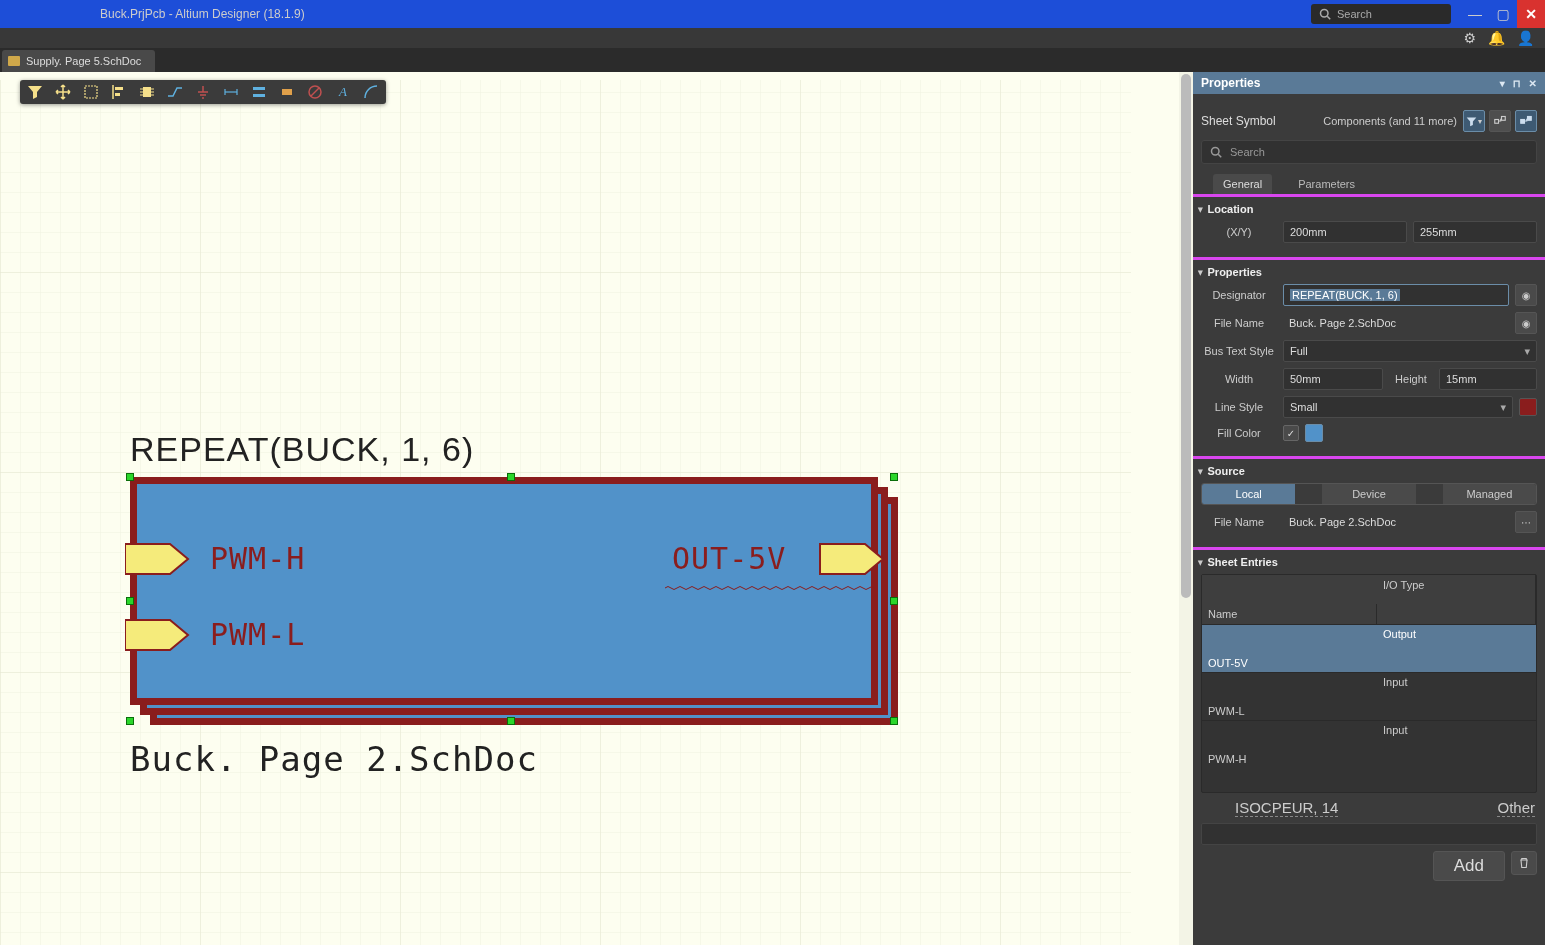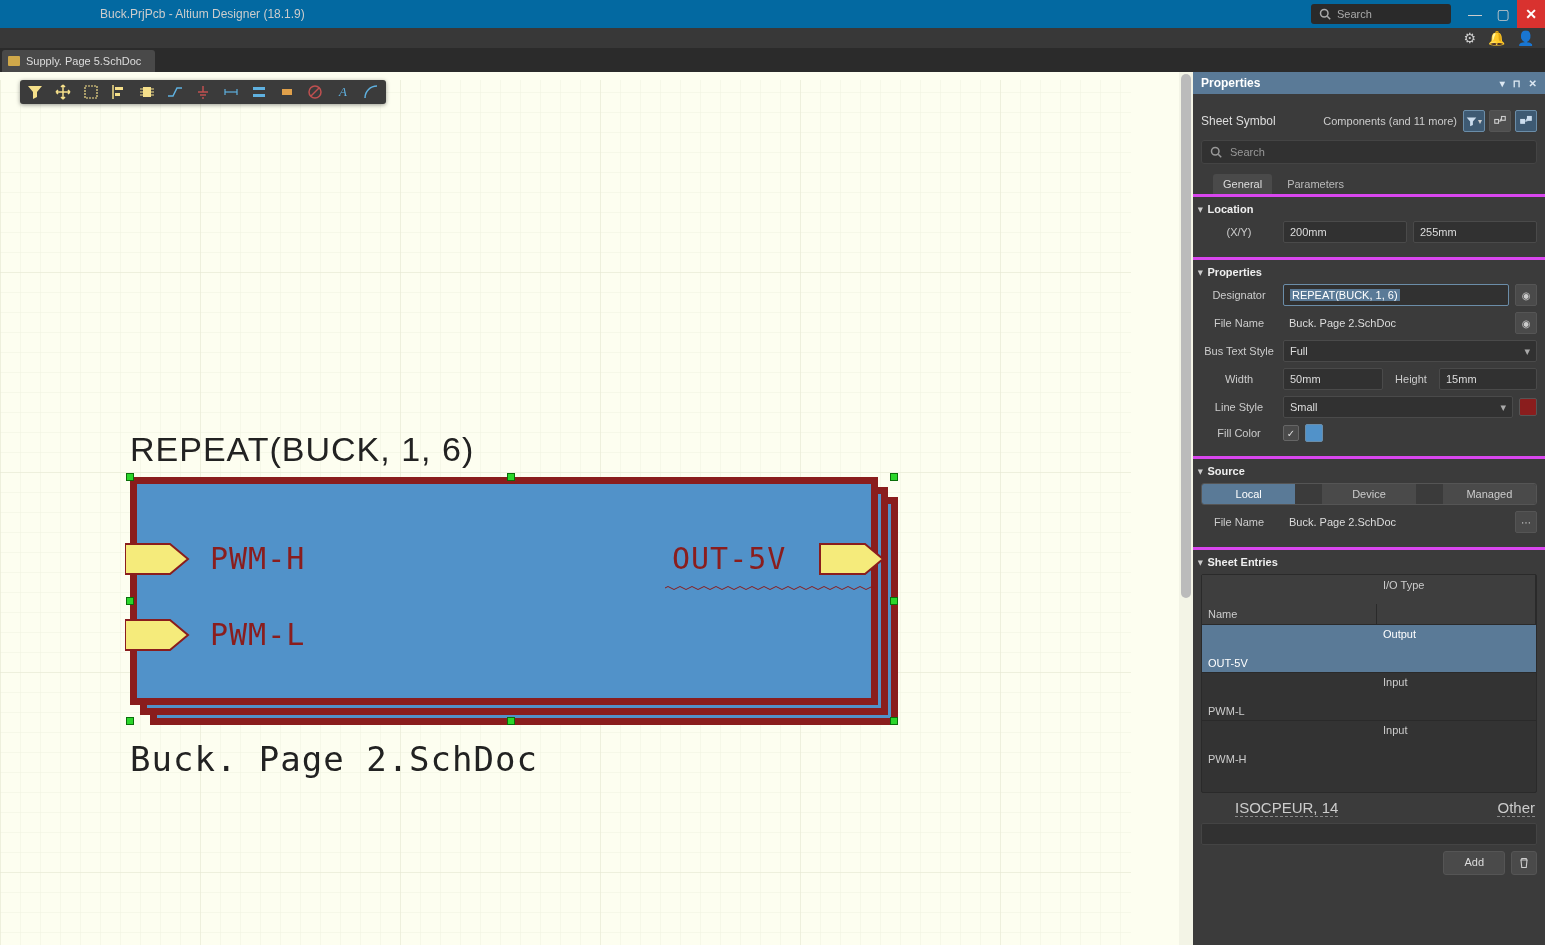--- a/index.html
+++ b/index.html
@@ -1,17 +1,17 @@
 <!DOCTYPE html>
 <html><head>
 <meta charset="utf-8">
 <style>
 * { box-sizing: border-box; margin: 0; padding: 0; font-family: "Segoe UI", Arial, sans-serif; }
 html, body { width: 1545px; height: 945px; overflow: hidden; background: #383838; color: #ccc; }
-.titlebar { height: 28px; background: #0369a1; display: flex; align-items: center; padding-left: 100px; font-size: 12px; color: #ccc; }
+.titlebar { height: 28px; background: #1d4ed8; display: flex; align-items: center; padding-left: 100px; font-size: 12px; color: #ccc; }
 .titlebar .title { flex: 1; }
 .titlebar .search { background: #2a2a2a; border-radius: 3px; height: 20px; width: 140px; display: flex; align-items: center; padding: 0 8px; margin-right: 10px; font-size: 11px; color: #aaa; gap: 6px; }
 .titlebar .winbtns { display: flex; }
 .titlebar .winbtns div { width: 28px; height: 28px; display: flex; align-items: center; justify-content: center; color: #ccc; font-size: 14px; }
 .titlebar .winbtns .close { background: #d9322f; color: #fff; font-weight: bold; }
 .menubar { height: 20px; background: #383838; display: flex; justify-content: flex-end; align-items: center; padding-right: 10px; gap: 12px; color: #ccc; font-size: 14px; }
 .tabbar { height: 24px; background: #2b2b2b; display: flex; align-items: flex-end; }
 .tabbar .tab { background: #494949; color: #ddd; font-size: 11px; height: 22px; display: flex; align-items: center; padding: 0 14px 0 6px; border-top-left-radius: 3px; border-top-right-radius: 3px; margin-left: 2px; gap: 6px; }
 .tabbar .tab .icon { width: 12px; height: 10px; background: #cfa84a; border-radius: 1px; display: inline-block; }
 .work { display: flex; height: calc(945px - 28px - 20px - 24px); }
@@ -40,21 +40,21 @@
 .panel .paneltitle { background: #5a7a97; color: #fff; height: 22px; display: flex; align-items: center; padding: 0 8px; font-weight: bold; font-size: 12px; justify-content: space-between; }
 .panel .paneltitle .titleicons { display: flex; gap: 8px; font-size: 10px; color: #dde8f2; }
 .panel .row1 { display: flex; align-items: center; padding: 16px 8px 4px 8px; gap: 6px; }
 .panel .row1 .objlabel { flex: 0 0 auto; color: #ddd; }
 .panel .row1 .compmore { flex: 1; text-align: right; color: #ccc; font-size: 11px; }
 .panel .filterbtns { display: flex; gap: 4px; }
 .panel .filterbtns .btn { width: 22px; height: 22px; background: #4e4e4e; border: 1px solid #555; border-radius: 2px; display: flex; align-items: center; justify-content: center; font-size: 11px; }
 .panel .filterbtns .btn.active { background: #3e5a73; border-color: #6b8da8; }
 .panel .psearch { margin: 4px 8px; background: #313131; border: 1px solid #444; border-radius: 3px; height: 24px; display: flex; align-items: center; padding: 0 8px; gap: 8px; color: #999; font-size: 11px; }
 .psearch svg { width: 12px; height: 12px; }
-.tabs { display: flex; margin: 6px 8px 0 20px; gap: 5px; font-size: 11px; }
+.tabs { display: flex; margin: 6px 8px 0 20px; gap: 16px; font-size: 11px; }
 .tabs .ptab { padding: 4px 10px; background: #4a4a4a; border-radius: 3px 3px 0 0; color: #ddd; cursor: default; }
 .tabs .ptab.inactive { background: transparent; color: #bbb; }
 .section { border-top: 3px solid #d946ef; padding: 6px 8px 8px 8px; }
 .section .shdr { font-weight: bold; color: #eee; font-size: 11px; margin-bottom: 6px; }
 .section .shdr::before { content: "▸ "; font-size: 9px; display: inline-block; transform: rotate(90deg) translateY(2px); margin-right: 2px; color: #ccc; }
 .frow { display: flex; align-items: center; margin-bottom: 6px; gap: 6px; }
 .frow .flabel { width: 76px; text-align: center; color: #ccc; font-size: 11px; flex-shrink: 0; }
 .frow .finput { flex: 1; background: #313131; border: 1px solid #4a4a4a; border-radius: 2px; height: 22px; color: #ddd; padding: 0 6px; font-size: 11px; display: flex; align-items: center; }
 .frow .finput.selected { border-color: #6b8da8; }
 .frow .finputsel { background: #5a7a97; color: #fff; padding: 0 2px; }
@@ -69,21 +69,21 @@
 .etable .ehdr { display: flex; background: #3e3e3e; font-size: 11px; }
 .etable .ehdr div { padding: 4px 6px; border-right: 1px solid #2a2a2a; }
 .etable .erow { display: flex; font-size: 11px; border-top: 1px solid #2a2a2a; }
 .etable .erow div { padding: 3px 6px; }
 .etable .erow.sel { background: #5a7a97; color: #fff; }
 .etable .col1 { width: 175px; margin-top: 29px; }
 .etable .col2 { flex: 1; }
 .footerline { display: flex; justify-content: space-between; font-size: 15px; color: #ccc; padding: 6px 2px; margin-left: 32px; }
 .footerline .dashed { border-bottom: 1px dashed #888; }
 .btnrow { display: flex; justify-content: flex-end; gap: 6px; margin-top: 6px; }
-.btnrow .pbtn { background: #4a4a4a; border: 1px solid #555; border-radius: 3px; padding: 4px 20px; font-size: 11px; color: #ddd; }
+.btnrow .pbtn { background: #4a4a4a; border: 1px solid #555; border-radius: 3px; padding: 4px 20px; font-size: 17px; color: #ddd; }
 .btnrow .iconbtn { width: 26px; height: 24px; background: #4a4a4a; border: 1px solid #555; border-radius: 3px; display: flex; align-items: center; justify-content: center; }
 .checkbox { width: 16px; height: 16px; background: #4a4a4a; border: 1px solid #666; border-radius: 2px; display: inline-flex; align-items: center; justify-content: center; font-size: 10px; color: #ddd; }
 </style>
 </head>
 <body>
 
 <div class="titlebar">
   <span class="title">Buck.PrjPcb - Altium Designer (18.1.9)</span>
   <div class="search">
     <svg viewBox="0 0 16 16" width="12" height="12" fill="none" stroke="#aaa" stroke-width="2">

